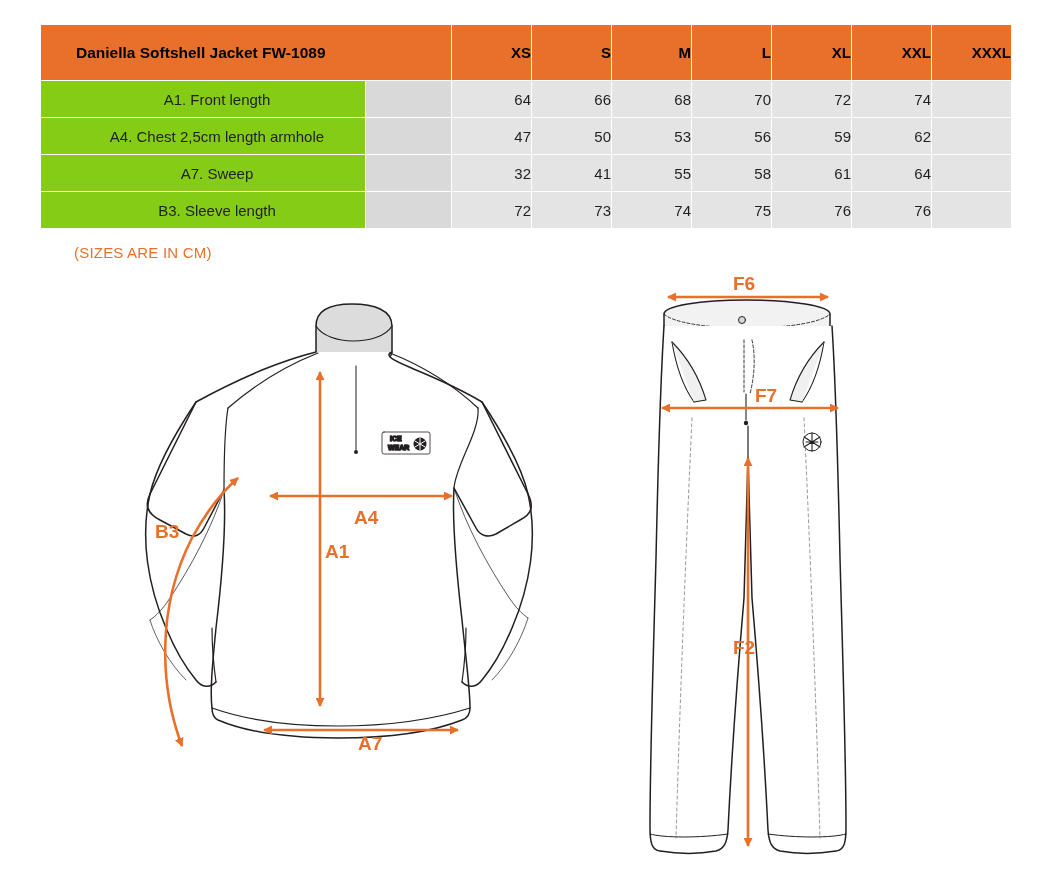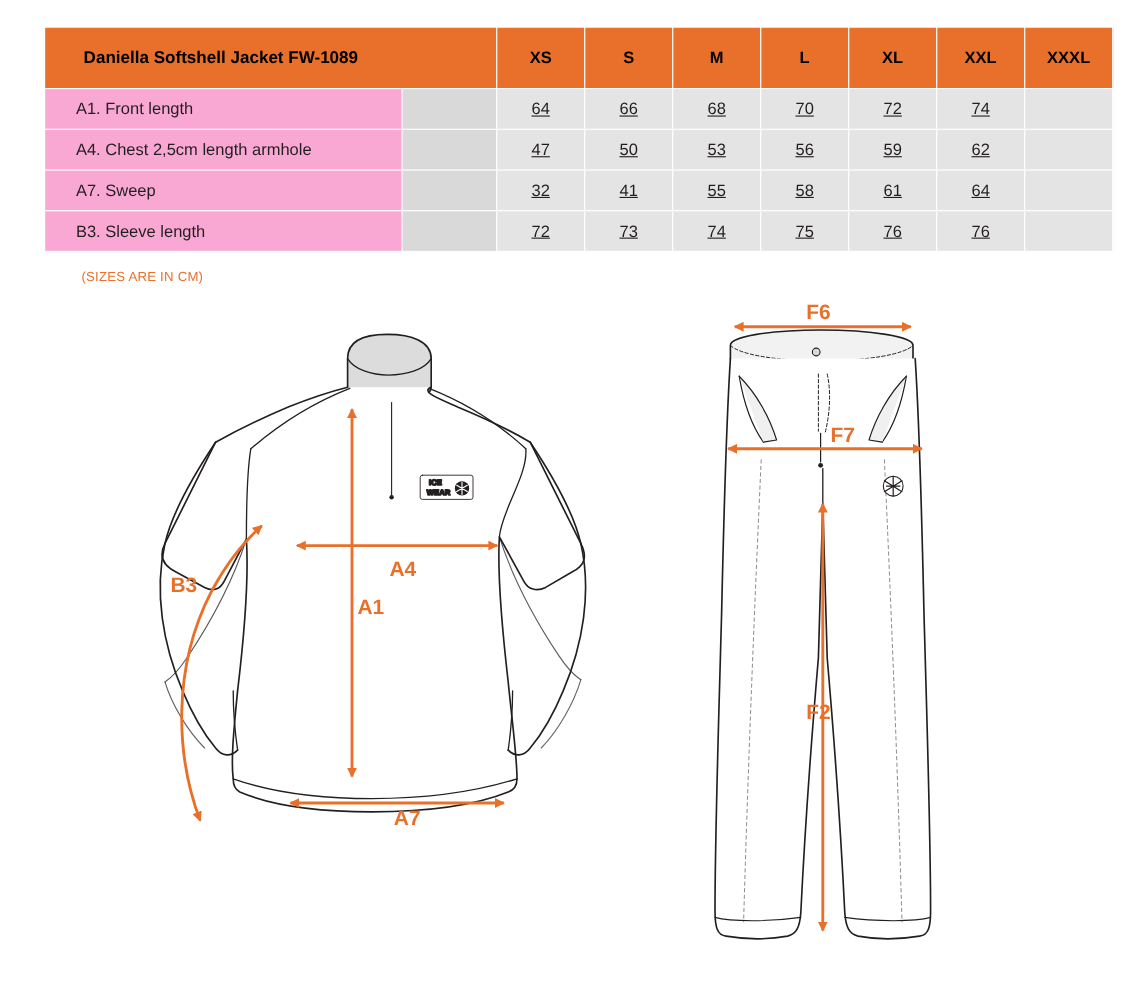--- a/index.html
+++ b/index.html
@@ -33,61 +33,60 @@
     width: 972px;
     table-layout: fixed;
   }
   table.size-table th,
   table.size-table td {
     border: 1px solid #ffffff;
     padding: 0;
     height: 36px;
     font-size: 15px;
     font-weight: normal;
-    text-align: center;
+    text-align: right;
     color: #231f20;
   }
   table.size-table thead th {
     background: #e8702a;
     color: #000000;
     font-weight: bold;
     font-size: 15px;
     height: 55px;
   }
   table.size-table thead th.title {
     text-align: left;
     padding-left: 35px;
     font-size: 15.5px;
   }
   table.size-table tbody td.rowlabel {
-    background: #f9a8d4;
-    text-align: left;
+    background: #84cc16;
+    text-align: center;
     padding-left: 28px;
     font-size: 15px;
   }
   table.size-table tbody td.spacer {
     background: #d9d9d9;
   }
   table.size-table tbody td.val {
     background: #e4e4e4;
-    text-decoration: underline;
   }
   table.size-table tbody td.empty {
     background: #e4e4e4;
   }
   .col-title { width: 325px; }
   .col-gap   { width: 86px; }
   .col-size  { width: 80px; }
 
   .note {
     position: absolute;
     left: 74px;
     top: 244px;
     color: #e8702a;
-    font-size: 12px;
+    font-size: 15px;
     letter-spacing: 0.2px;
   }
 
   
   .art {
     position: absolute;
     left: 0;
     top: 268px;
     width: 1039px;
     height: 620px;

